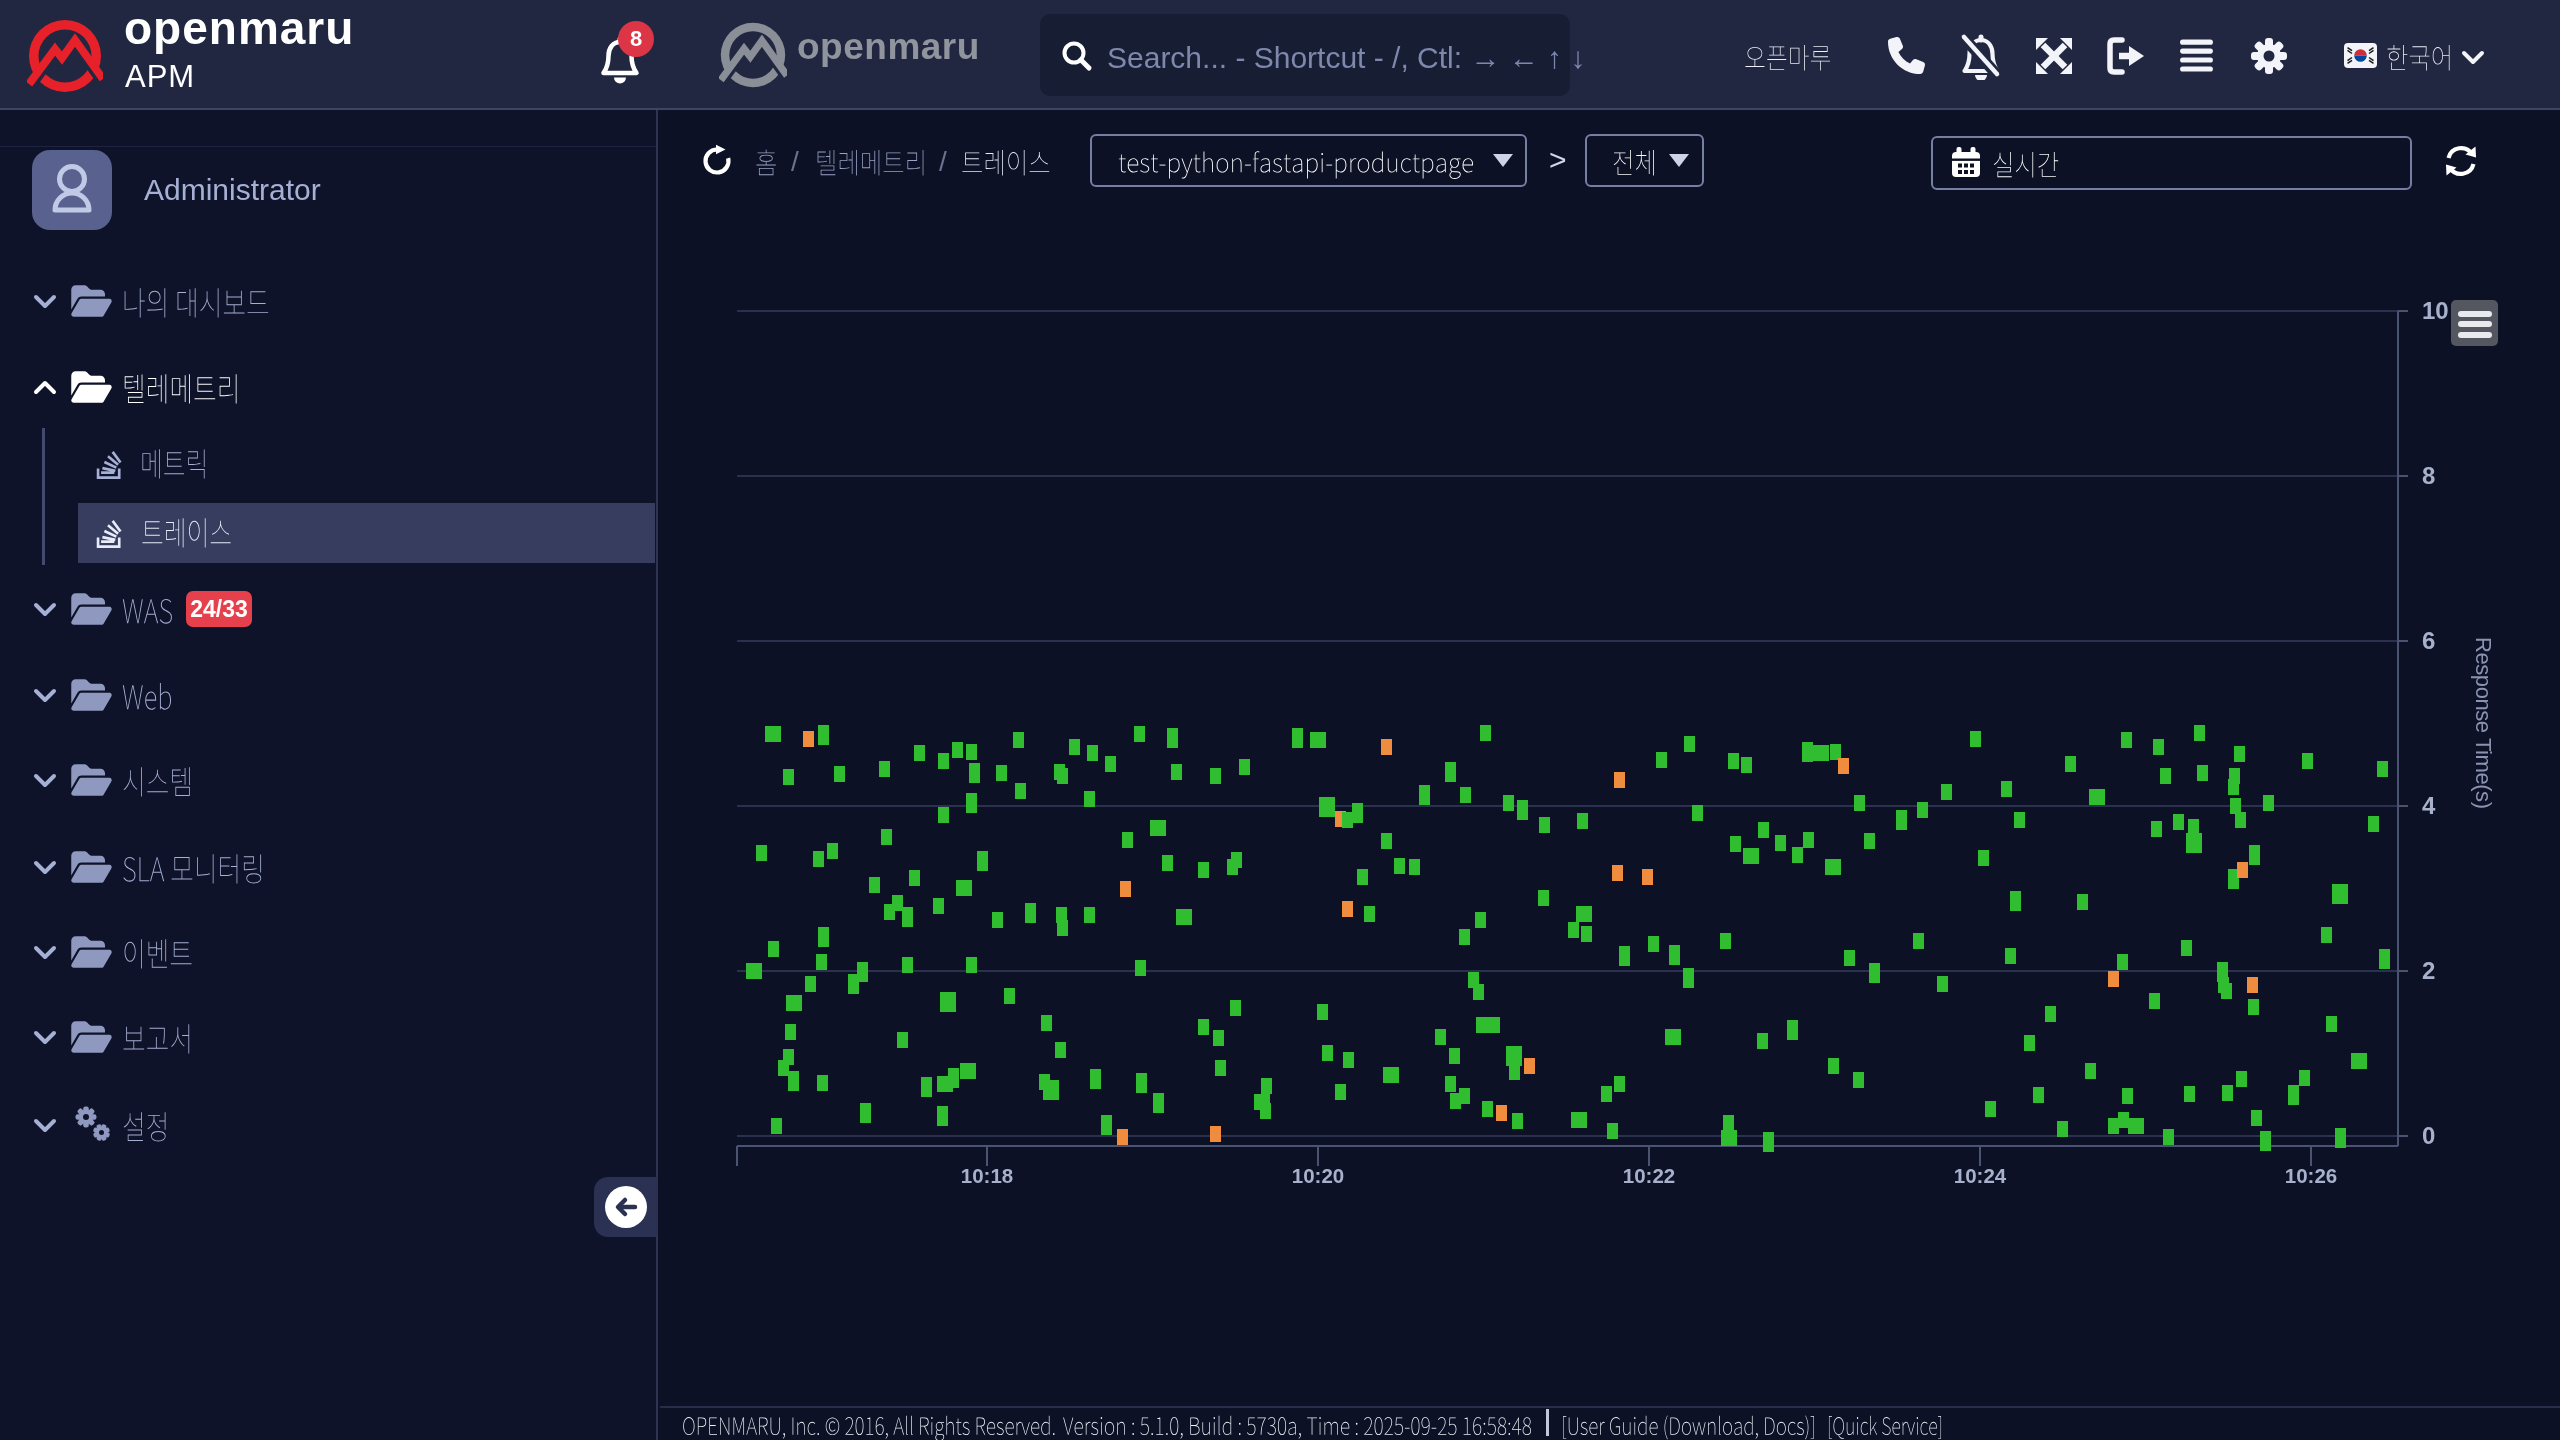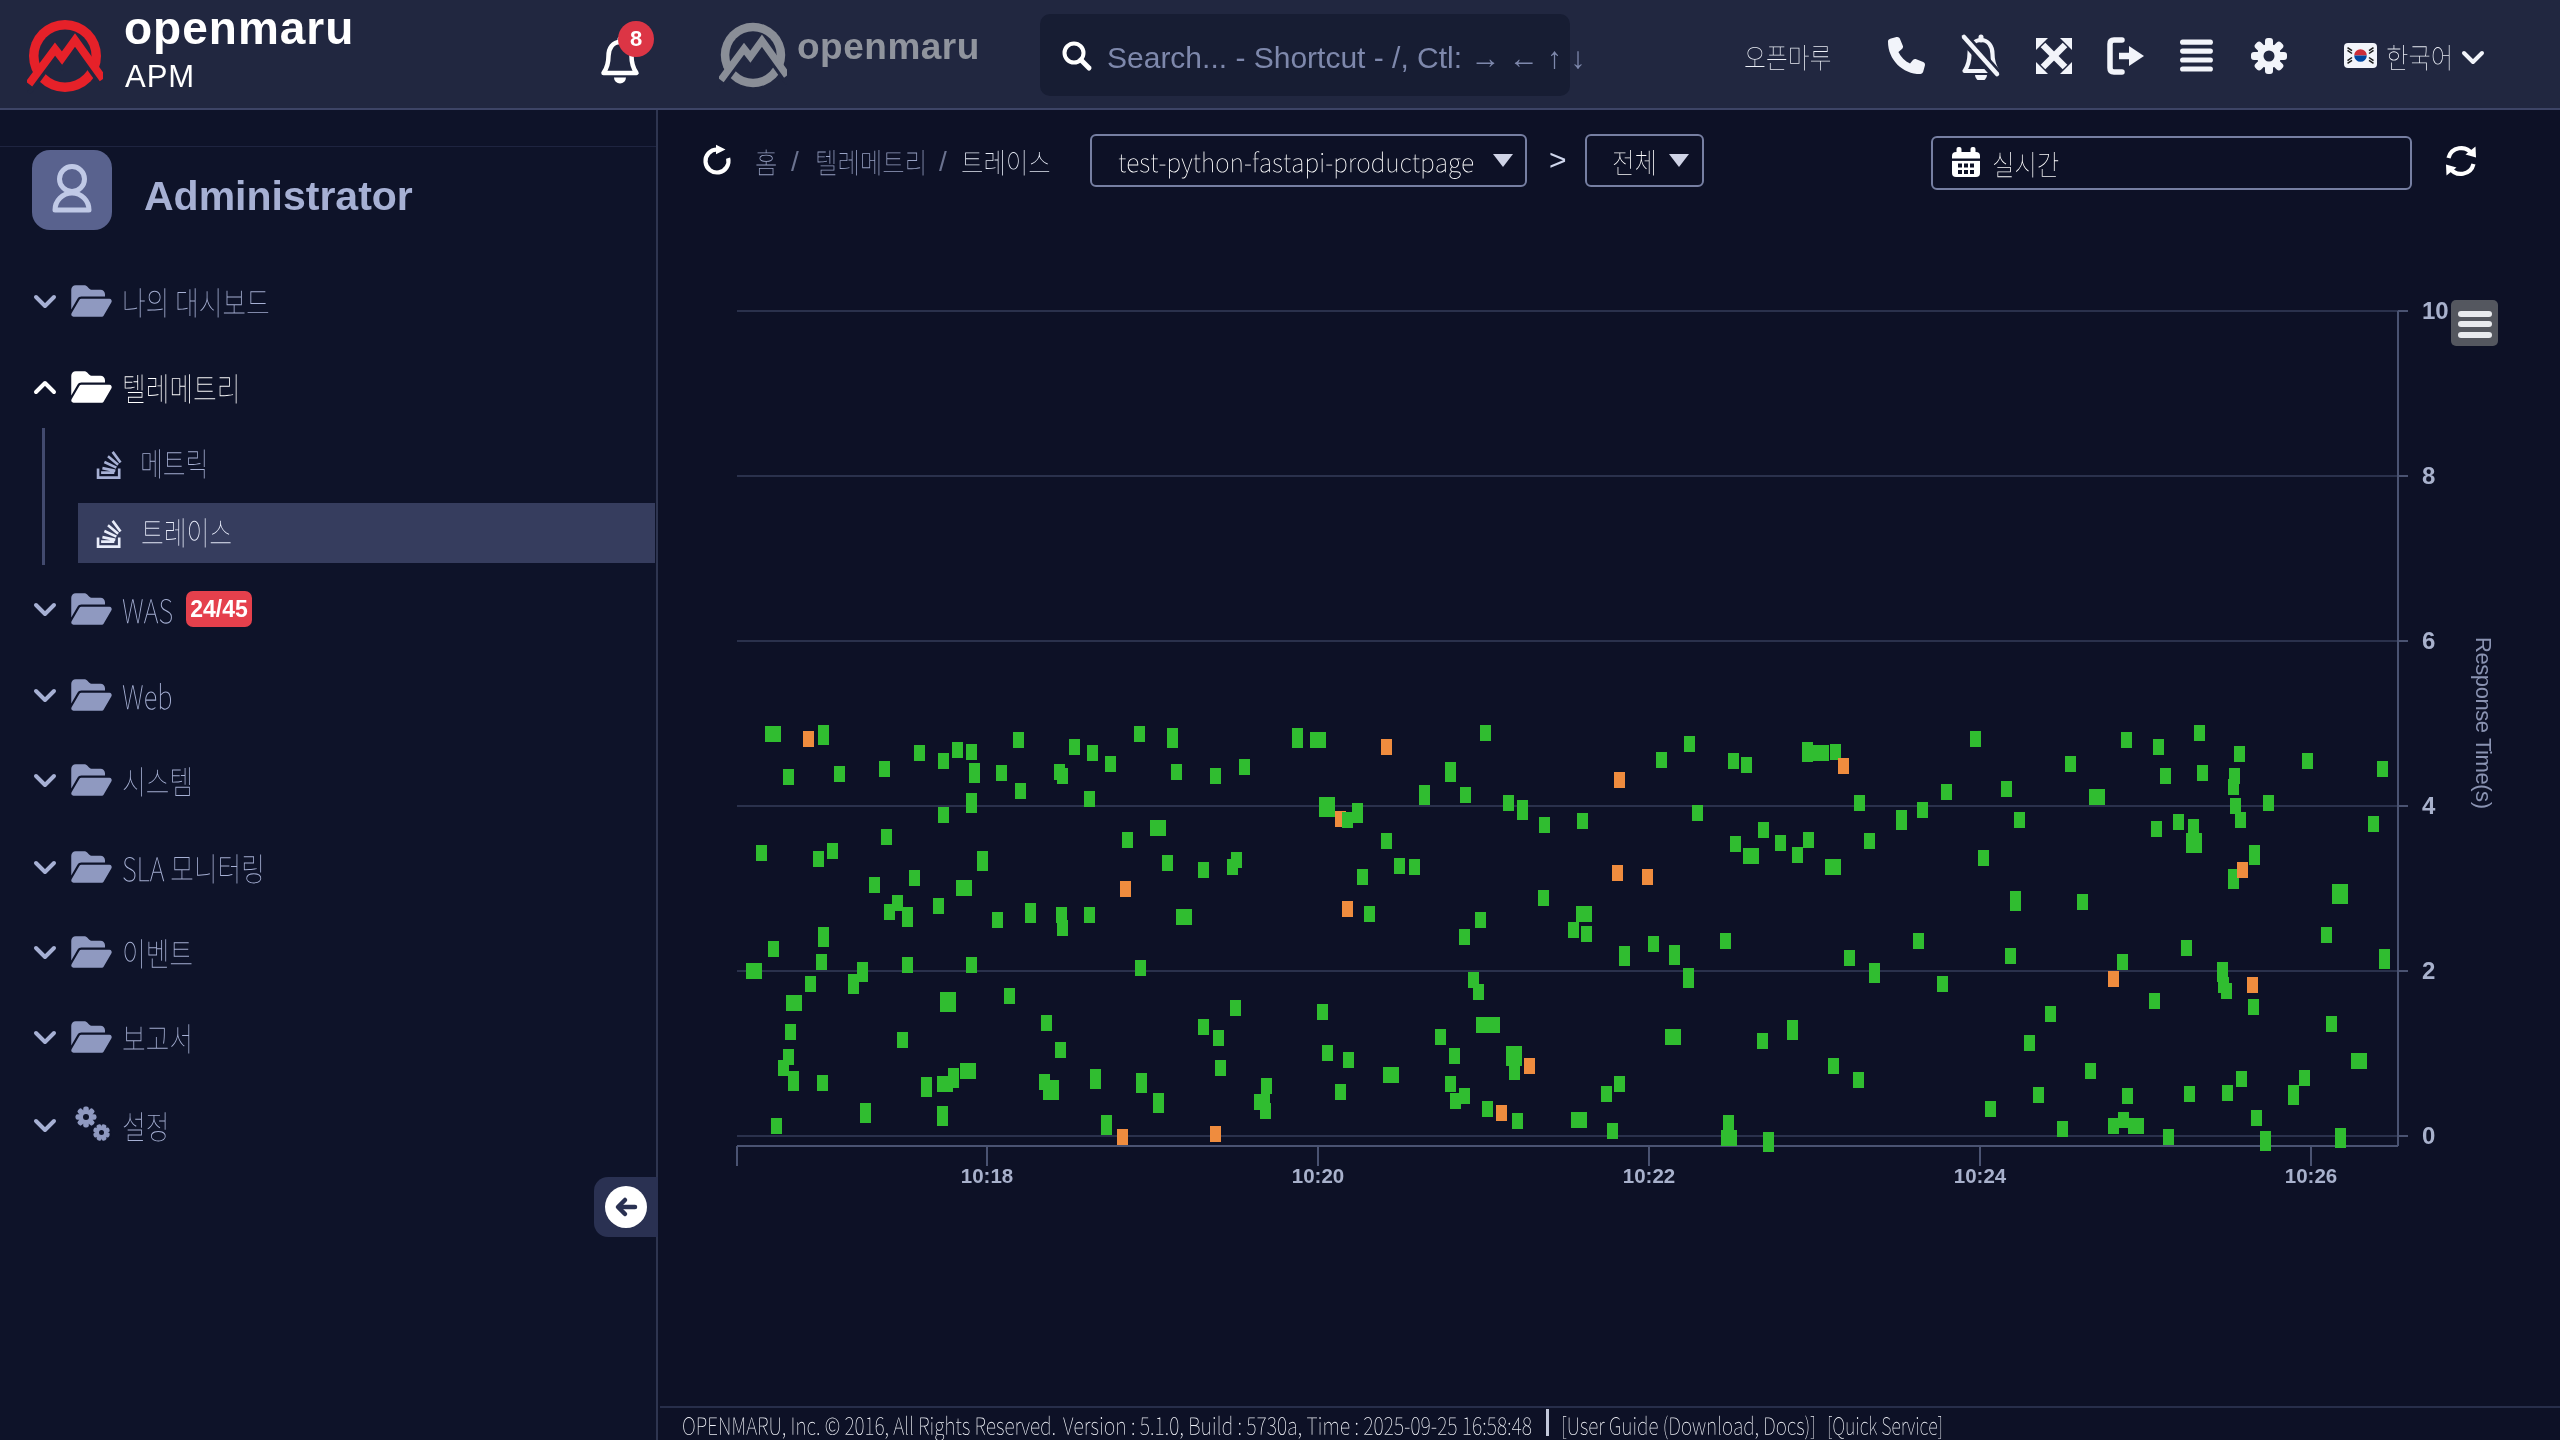--- a/index.html
+++ b/index.html
@@ -110,21 +110,21 @@
 <svg class="abs" style="left:2460px;top:48px" width="26" height="18" viewBox="-13 -9 26 18">
 <polyline points="-9,-4 0,5 9,-4" fill="none" stroke="#f2f4fa" stroke-width="4" stroke-linecap="round" stroke-linejoin="round"></polyline>
 </svg>
 <div class="abs" style="left:0;top:110px;width:658px;height:1330px;background:#0e1329;border-right:2px solid #2e3550"></div>
 <div class="abs" style="left:0;top:146px;width:656px;height:1px;background:#1e2440"></div>
 <div class="abs" style="left:32px;top:150px;width:80px;height:80px;border-radius:18px;background:#59628e"></div>
 <svg class="abs" style="left:32px;top:150px" width="80" height="80" viewBox="-40 -40 80 80">
 <circle cx="0" cy="-11" r="12.5" fill="none" stroke="#c0c9e6" stroke-width="5"></circle>
 <path d="M-17,20 A17,17 0 0 1 17,20 Z" fill="none" stroke="#c0c9e6" stroke-width="5" stroke-linejoin="round"></path>
 </svg>
-<div class="abs" style="left:144px;top:173px;font-size:41px;font-weight:700;color:#a6b0d4">Administrator</div>
+<div class="abs" style="left:144px;top:173px;font-size:30px;font-weight:400;color:#a6b0d4">Administrator</div>
 <svg class="abs" style="left:31px;top:291px" width="28" height="20" viewBox="-14 -10 28 20">
       <polyline points="-9,-4 0,5 9,-4" fill="none" stroke="#a6b0d4" stroke-width="4" stroke-linecap="round" stroke-linejoin="round"></polyline>
     </svg>
 <svg class="abs" style="left:71px;top:283px" width="41" height="36" viewBox="0 0 576 512">
       <path fill="#8f99c0" d="M88.7 223.8L0 375.8V96C0 60.7 28.7 32 64 32H181.5c17 0 33.3 6.7 45.3 18.7l26.5 26.5c12 12 28.3 18.7 45.3 18.7H416c35.3 0 64 28.7 64 64v32H144c-22.8 0-43.8 12.1-55.3 31.8zM32 480c-11.5 0-22-6.1-27.7-16.1s-5.7-22.2 .1-32.1l112-192C122.1 230 132.6 224 144 224H544c11.5 0 22 6.1 27.7 16.1s5.7 22.2-.1 32.1l-112 192C453.9 474 443.4 480 432 480H32z"></path>
     </svg>
 <div style="position:absolute;left:122px;top:277px">
       <svg width="147.7" height="47.8" viewBox="0 0 147.7 47.8" style="display:block;">
         <g fill="#a6b0d4" transform="translate(0,38.3) scale(0.025740,-0.033000)">
           <path transform="translate(0.0,0)" d="M714 445H884V415H714ZM691 816H724V-67H691ZM103 727H135V182H103ZM103 194H167Q268 194 369.5 203.0Q471 212 583 236L589 206Q473 183 372.0 174.0Q271 165 167 165H103Z"></path>
@@ -188,21 +188,21 @@
     </svg>
 <div style="position:absolute;left:122px;top:585px">
       <svg width="51.1" height="47.8" viewBox="0 0 51.1 47.8" style="display:block;">
         <g fill="#a6b0d4" transform="translate(0,38.3) scale(0.025740,-0.033000)">
           <path transform="translate(0.0,0)" d="M201 0 33 726H72L168 288Q182 229 195.0 169.5Q208 110 221 50H225Q239 110 253.5 169.5Q268 229 283 288L400 726H442L560 288Q575 229 589.5 169.5Q604 110 619 50H624Q637 110 649.0 169.5Q661 229 673 288L770 726H807L641 0H602L463 518Q453 562 443.5 600.0Q434 638 423 681H419Q409 638 398.0 600.0Q387 562 377 518L240 0Z"></path>
           <path transform="translate(842.0,0)" d="M11 0 270 726H303L563 0H523L372 435Q349 501 329.0 560.5Q309 620 289 688H285Q265 620 244.5 560.5Q224 501 201 435L48 0ZM123 258V290H447V258Z"></path>
           <path transform="translate(1416.0,0)" d="M295 -13Q215 -13 154.5 18.0Q94 49 53 97L78 123Q118 77 174.0 49.5Q230 22 295 22Q382 22 433.5 65.0Q485 108 485 176Q485 225 466.5 254.0Q448 283 418.0 301.5Q388 320 351 336L240 386Q209 400 174.5 421.0Q140 442 116.0 476.5Q92 511 92 564Q92 617 119.0 656.0Q146 695 192.5 717.0Q239 739 298 739Q364 739 414.5 713.5Q465 688 496 653L473 628Q442 662 398.0 683.0Q354 704 298 704Q222 704 176.0 667.0Q130 630 130 568Q130 523 151.0 494.5Q172 466 202.0 449.5Q232 433 257 421L368 371Q409 353 444.0 329.5Q479 306 500.5 270.5Q522 235 522 179Q522 124 494.0 80.5Q466 37 415.0 12.0Q364 -13 295 -13Z"></path>
         </g>
       </svg>
     </div>
-<div class="abs" style="left:186px;top:591px;width:66px;height:36px;border-radius:7px;background:#e5404c;color:#fff;font-size:23px;font-weight:700;text-align:center;line-height:36px">24/45</div>
+<div class="abs" style="left:186px;top:591px;width:66px;height:36px;border-radius:7px;background:#e5404c;color:#fff;font-size:23px;font-weight:700;text-align:center;line-height:36px">24/33</div>
 <svg class="abs" style="left:31px;top:685px" width="28" height="20" viewBox="-14 -10 28 20">
       <polyline points="-9,-4 0,5 9,-4" fill="none" stroke="#a6b0d4" stroke-width="4" stroke-linecap="round" stroke-linejoin="round"></polyline>
     </svg>
 <svg class="abs" style="left:71px;top:677px" width="41" height="36" viewBox="0 0 576 512">
       <path fill="#8f99c0" d="M88.7 223.8L0 375.8V96C0 60.7 28.7 32 64 32H181.5c17 0 33.3 6.7 45.3 18.7l26.5 26.5c12 12 28.3 18.7 45.3 18.7H416c35.3 0 64 28.7 64 64v32H144c-22.8 0-43.8 12.1-55.3 31.8zM32 480c-11.5 0-22-6.1-27.7-16.1s-5.7-22.2 .1-32.1l112-192C122.1 230 132.6 224 144 224H544c11.5 0 22 6.1 27.7 16.1s5.7 22.2-.1 32.1l-112 192C453.9 474 443.4 480 432 480H32z"></path>
     </svg>
 <div style="position:absolute;left:122px;top:671px">
       <svg width="50.5" height="47.8" viewBox="0 0 50.5 47.8" style="display:block;">
         <g fill="#a6b0d4" transform="translate(0,38.3) scale(0.025740,-0.033000)">
           <path transform="translate(0.0,0)" d="M201 0 33 726H72L168 288Q182 229 195.0 169.5Q208 110 221 50H225Q239 110 253.5 169.5Q268 229 283 288L400 726H442L560 288Q575 229 589.5 169.5Q604 110 619 50H624Q637 110 649.0 169.5Q661 229 673 288L770 726H807L641 0H602L463 518Q453 562 443.5 600.0Q434 638 423 681H419Q409 638 398.0 600.0Q387 562 377 518L240 0Z"></path>

